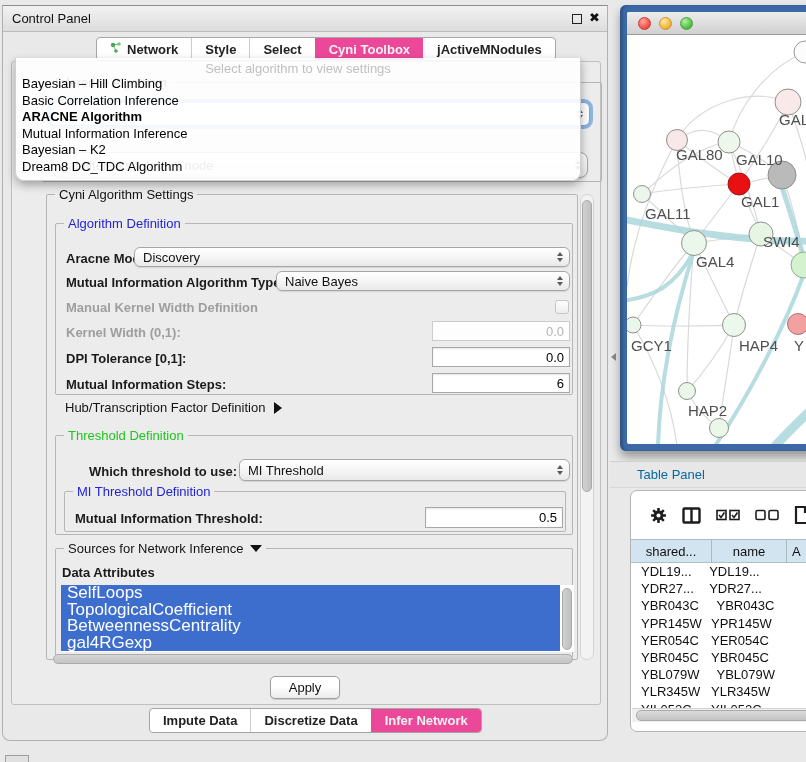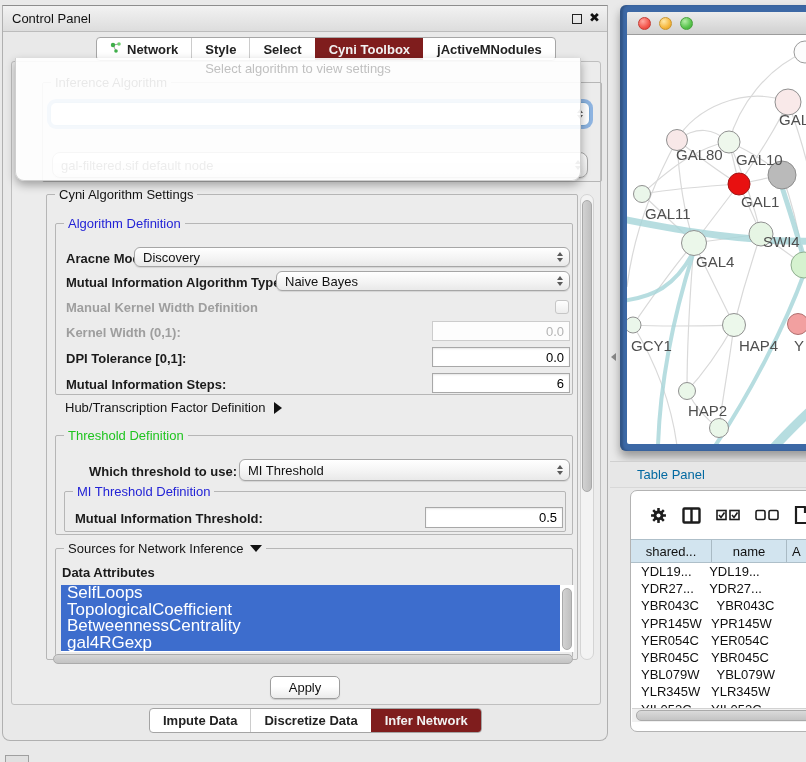--- a/index.html
+++ b/index.html
@@ -10,21 +10,21 @@
         border:1px solid #b0b0b0;border-top:1px solid #8d8d8d;border-radius:0 0 8px 8px;box-sizing:border-box;}
   .cp-titlebar{position:absolute;left:0;top:0;right:0;height:25px;background:linear-gradient(#f2f2f2,#dddddd);
         border-bottom:1px solid #bcbcbc;}
   .cp-title{position:absolute;left:9px;top:5px;font-size:13px;color:#111;}
   .float-ic{position:absolute;right:25px;top:8px;width:8px;height:8px;border:1.5px solid #222;}
   .close-ic{position:absolute;right:7px;top:4px;font-size:13px;font-weight:bold;color:#111;}
   .cp-tabbar{position:absolute;left:93px;top:31px;height:22px;display:flex;background:#fff;
         border:1px solid #a6a6a6;border-radius:4px;overflow:hidden;font-size:13px;font-weight:bold;color:#222;z-index:10;}
   .tab{display:flex;align-items:center;justify-content:center;padding:0 13px;gap:5px;white-space:nowrap;}
   .tab+.tab{border-left:1px solid #ccc;}
-  .tab.sel{background:#7f1d1d;color:#f2f2f2;border-left-color:transparent;justify-content:flex-end;}
+  .tab.sel{background:#ec4899;color:#f2f2f2;border-left-color:transparent;justify-content:flex-end;}
   .tab.sel+.tab{border-left-color:transparent;}
   .content-card{position:absolute;left:8px;top:55px;width:588px;height:642px;background:#ececec;
         border:1px solid #bfbfbf;border-radius:3px;}
   
   .group{position:absolute;border:1px solid #b6b6b6;border-radius:2px;box-sizing:border-box;}
   .legend{position:absolute;top:-8px;left:8px;background:#ececec;padding:0 4px;font-size:13px;color:#141414;white-space:nowrap;}
   .legend.blue{color:#2323d6;}
   .legend.green{color:#1fc41f;}
   .lbl{position:absolute;font-size:13px;font-weight:bold;color:#1b1b1b;white-space:nowrap;}
   .lbl.dis{color:#9e9e9e;}
@@ -233,20 +233,28 @@
 
       <div class="vscroll" style="left:568px;top:132px;width:14px;height:466px;">
         <span class="vthumb" style="top:5px;height:290px;"></span>
       </div>
 
       <div class="btn" style="left:258px;top:614px;width:70px;height:23px;">Apply</div>
     </div>
 
     <div class="algo-popup">
       <div class="popup-ph">Select algorithm to view settings</div>
+      <div id="popup-items">
+          <div class="pitem">Bayesian – Hill Climbing</div>
+          <div class="pitem">Basic Correlation Inference</div>
+          <div class="pitem bold">ARACNE Algorithm</div>
+          <div class="pitem">Mutual Information Inference</div>
+          <div class="pitem">Bayesian – K2</div>
+          <div class="pitem">Dream8 DC_TDC Algorithm</div>
+        </div>
     </div>
 
     <nav class="bottom-tabbar" id="bottom-tabs">
         <div class="tab">
           <span>Impute Data</span>
         </div>
         <div class="tab">
           <span>Discretize Data</span>
         </div>
         <div class="tab sel">

